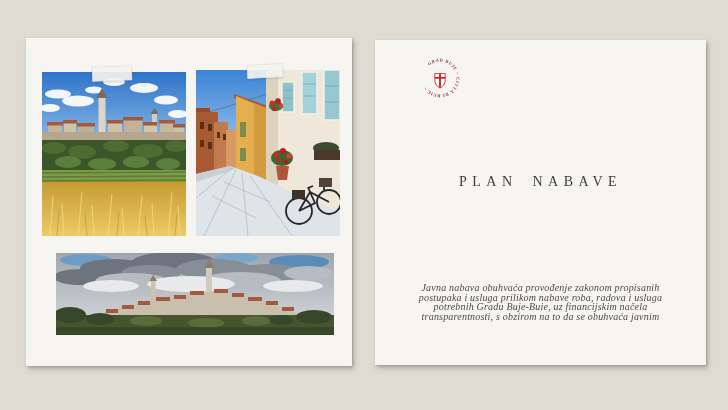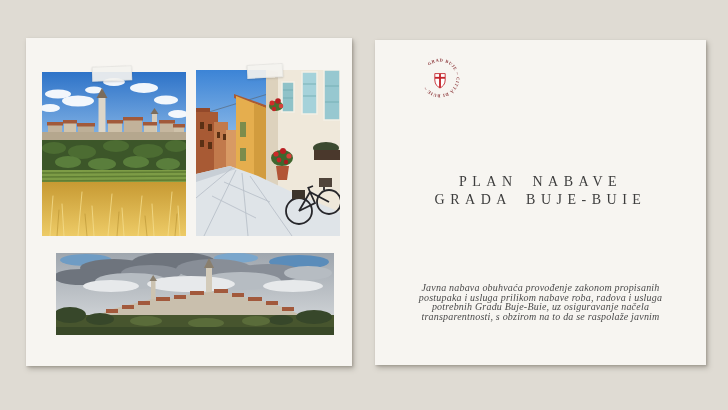--- a/index.html
+++ b/index.html
@@ -337,23 +337,22 @@
           <g clip-path="url(#shieldClip)" fill="var(--seal-cross,#c4242b)">
             <rect x="28.85" y="24.5" width="2.3" height="18"></rect>
             <rect x="23.5" y="28.6" width="13" height="2.3"></rect>
           </g>
         </g>
       </svg>
     </div>
 
     <div id="title-block">
       <div>PLAN NABAVE</div>
-      <div>GRADA BUJE-BUIE</div>
     </div>
 
     <div id="body-block">
       <div>Javna nabava obuhvaća provođenje zakonom propisanih</div>
       <div>postupaka i usluga prilikom nabave roba, radova i usluga</div>
-      <div>potrebnih Gradu Buje-Buie, uz osiguravanje načela</div>
-      <div>transparentnosti, s obzirom na to da se raspolaže javnim</div>
+      <div>potrebnih Gradu Buje-Buie, uz financijskim načela</div>
+      <div>transparentnosti, s obzirom na to da se obuhvaća javnim</div>
     </div>
   </div>
 </div>
 
 </body></html>

